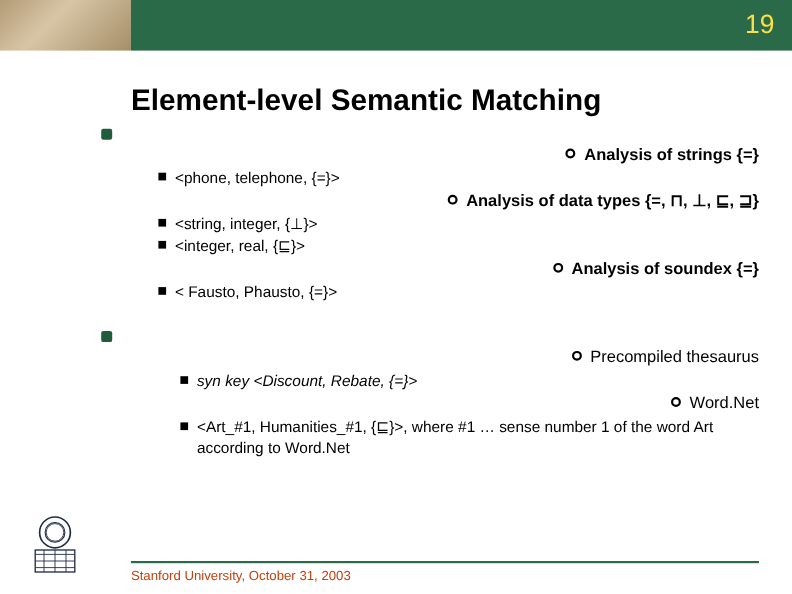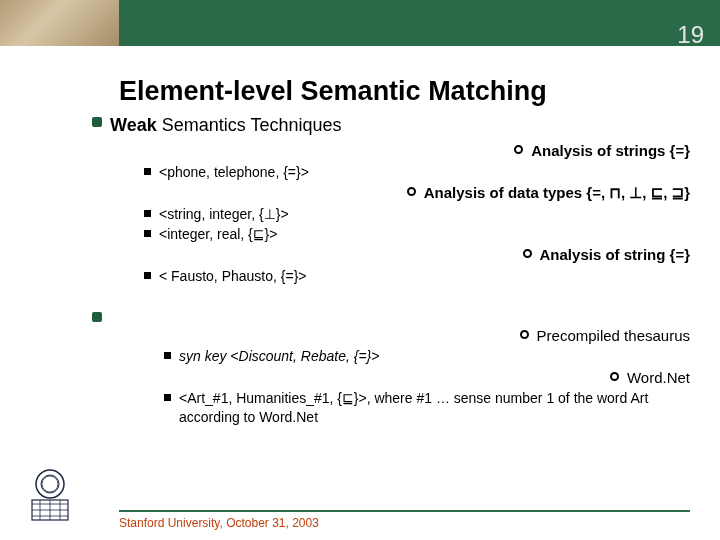--- a/index.html
+++ b/index.html
@@ -1,21 +1,21 @@
 <!DOCTYPE html>
 <html><head>
 <meta charset="utf-8">
 <style>
   * { box-sizing: border-box; margin: 0; padding: 0; }
   html, body { width: 720px; height: 540px; background: #fff; font-family: Arial, Helvetica, sans-serif; color: #000; }
   .slide { position: relative; width: 720px; height: 540px; }
   .topbar { position: absolute; top: 0; left: 0; right: 0; height: 54px; }
   .topbar-green { position: absolute; top: 0; left: 119px; right: 0; height: 46px; background: #2b6a48; }
   .topbar-img { position: absolute; top: 0; left: 0; width: 119px; height: 46px; background: linear-gradient(135deg,#b39b76,#d7c6a6 40%,#a68e68); }
-  .page-num { position: absolute; top: 9px; right: 16px; color: #e5e5e5; font-size: 24px; margin-top: 12px; }
+  .page-num { position: absolute; top: 9px; right: 16px; color: #fde047; font-size: 24px; }
   .title { position: absolute; top: 76px; left: 119px; font-size: 27px; font-weight: bold; color: #000; }
   .body { position: absolute; top: 105px; left: 92px; right: 30px; font-size: 14px; line-height: 1.35; }
   .sec { margin-top: 8px; }
   .lvl1 { display: flex; gap: 8px; margin-bottom: 4px; }
   .lvl1-bullet { width: 10px; height: 10px; margin-top: 4px; flex-shrink: 0; border-radius: 2px; background: #205d3d; }
   .lvl1-text { font-size: 18px; font-weight: bold; }
   .lvl1-text .thin { font-weight: normal; }
   .lvl2 { display: flex; gap: 8px; margin-left: 26px; margin-top: 2px; justify-content: flex-end; }
   .lvl2-bullet { width: 9px; height: 9px; margin-top: 4px; flex-shrink: 0; border-radius: 50%; border: 2px solid #000; background: transparent; }
   .lvl2-text { font-size: 15px; font-weight: bold; }
@@ -43,23 +43,20 @@
     </div>
   </div>
 
   <div class="title">Element-level Semantic Matching</div>
 
   <div class="body">
 
     <div class="sec">
       <div class="lvl1">
         <div class="lvl1-bullet"></div>
-        <div class="lvl1-text">
-          <span>Weak</span><span class="thin"> Semantics Techniques</span>
-        </div>
       </div>
 
       <div class="lvl2">
         <div class="lvl2-bullet"></div>
         <div class="lvl2-text">Analysis of strings {=}</div>
       </div>
       <div class="lvl3">
         <div class="lvl3-bullet"></div>
         <div class="lvl3-text">&lt;phone, telephone, {=}&gt;</div>
       </div>
@@ -72,21 +69,21 @@
         <div class="lvl3-bullet"></div>
         <div class="lvl3-text">&lt;string, integer, {⊥}&gt;</div>
       </div>
       <div class="lvl3">
         <div class="lvl3-bullet"></div>
         <div class="lvl3-text">&lt;integer, real, {⊑}&gt;</div>
       </div>
 
       <div class="lvl2">
         <div class="lvl2-bullet"></div>
-        <div class="lvl2-text">Analysis of string {=}</div>
+        <div class="lvl2-text">Analysis of soundex {=}</div>
       </div>
       <div class="lvl3">
         <div class="lvl3-bullet"></div>
         <div class="lvl3-text">&lt; Fausto, Phausto, {=}&gt;</div>
       </div>
     </div>
 
     <div class="sec" style="margin-top:22px">
       <div class="lvl1">
         <div class="lvl1-bullet"></div>

